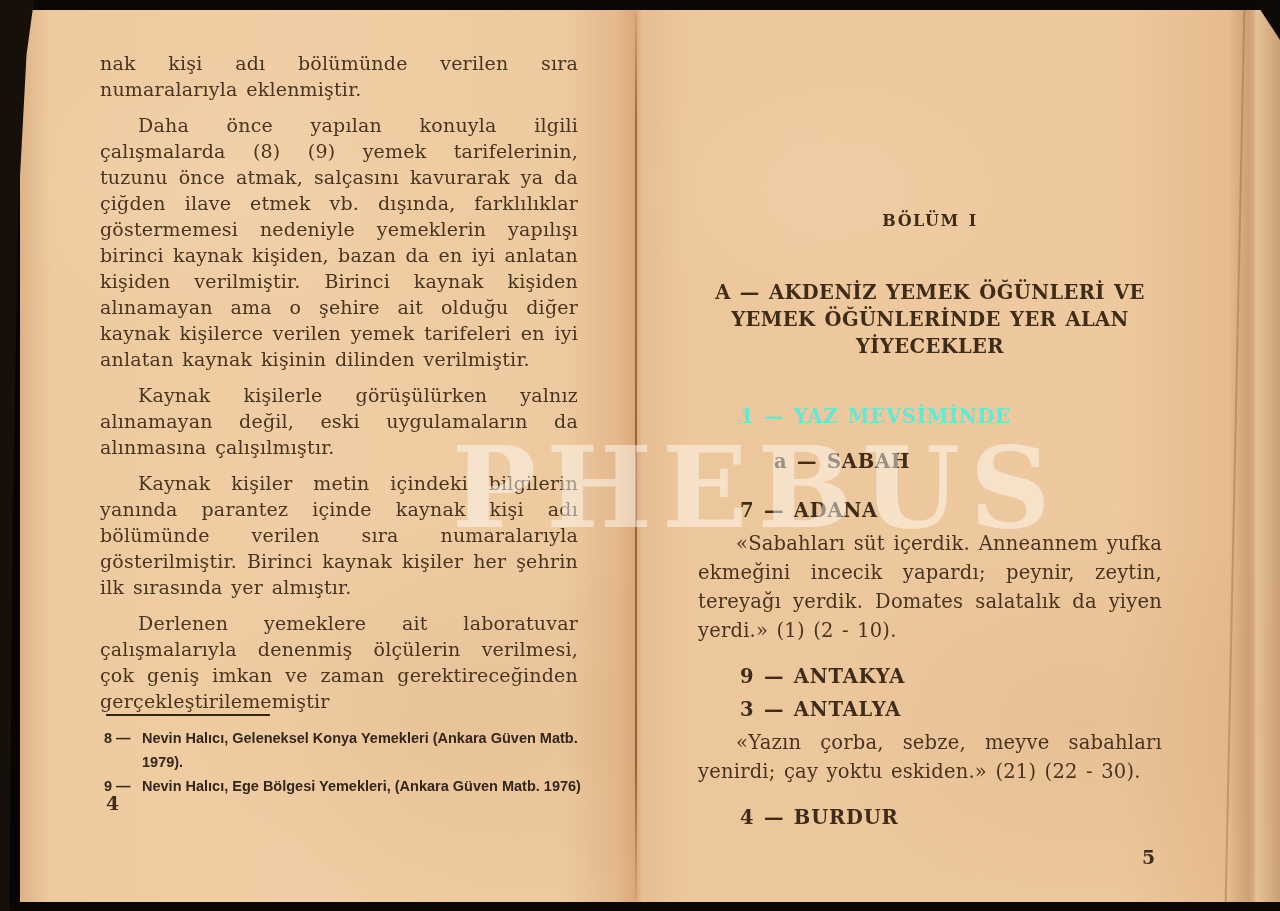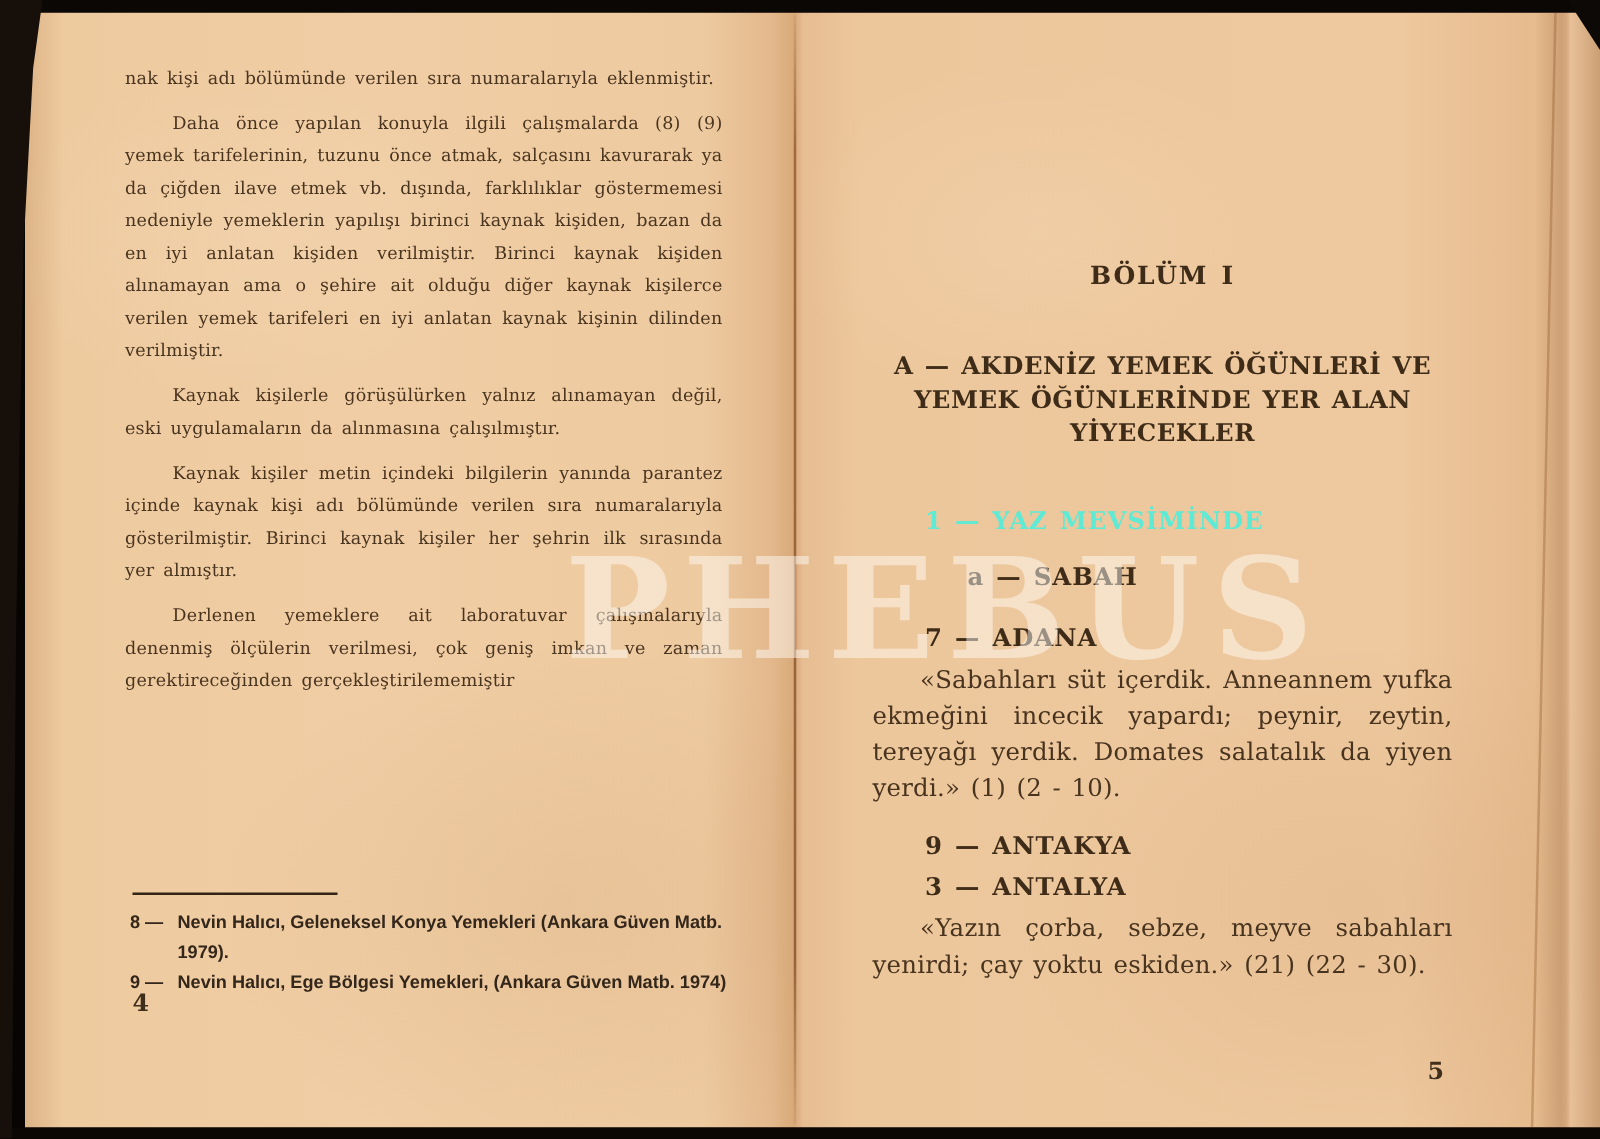--- a/index.html
+++ b/index.html
@@ -63,21 +63,21 @@
     color: rgba(255, 253, 248, 0.48);
     z-index: 6;
     pointer-events: none;
     line-height: 1;
   }
 
   
   #left-column {
     position: absolute; left: 100px; top: 50px; width: 478px;
     color: #49341f;
-    font-size: 14px; line-height: 26px;
+    font-size: 19px; line-height: 26px;
     text-align: justify;
     letter-spacing: 0.2px;
     word-spacing: 2.5px;
     z-index: 3;
   }
   #left-column p { margin: 0 0 10px 0; }
   #left-column p.indent { text-indent: 38px; }
 
   #footnote-rule {
     position: absolute; left: 106px; top: 714px; width: 164px; height: 2px;
@@ -106,21 +106,21 @@
   
   #right-column {
     position: absolute; left: 698px; top: 206px; width: 464px;
     color: #48331e;
     font-size: 19.5px; line-height: 29px;
     letter-spacing: 0.2px;
     word-spacing: 2px;
     z-index: 3;
   }
   .chapter-title {
-    text-align: center; font-weight: bold; font-size: 20px;
+    text-align: center; font-weight: bold; font-size: 16px;
     letter-spacing: 1.5px; margin: 0 0 44px 0; color: #3e2c18;
   }
   .section-title {
     text-align: center; font-weight: bold; font-size: 19.5px;
     line-height: 27px; letter-spacing: 0.4px; margin: 0 0 42px 0; color: #3e2c18;
   }
   .h-season { font-weight: bold; margin: 0 0 16px 42px; letter-spacing: 0.8px; color: #5eead4; }
   .h-meal   { font-weight: bold; margin: 16px 0 20px 76px; letter-spacing: 0.8px; color: #3e2c18; }
   .h-city   { font-weight: bold; margin: 0 0 4px 42px; letter-spacing: 0.8px; color: #3e2c18; }
   .city-body {
@@ -165,40 +165,41 @@
 
   <div id="footnote-rule"></div>
 
   <div id="footnotes">
     <div class="footnote">
       <span class="fn-num">8 —</span>
       <span class="fn-text">Nevin Halıcı, Geleneksel Konya Yemekleri (Ankara Güven Matb. 1979).</span>
     </div>
     <div class="footnote">
       <span class="fn-num">9 —</span>
-      <span class="fn-text">Nevin Halıcı, Ege Bölgesi Yemekleri, (Ankara Güven Matb. 1974)</span>
+      <span class="fn-text">Nevin Halıcı, Ege Bölgesi Yemekleri, (Ankara Güven Matb. 1976)</span>
     </div>
   </div>
 
   <div id="page-number-left" class="page-number">4</div>
 
   <div id="right-column">
     <p class="chapter-title">BÖLÜM I</p>
     <p class="section-title">A — AKDENİZ YEMEK ÖĞÜNLERİ VE YEMEK ÖĞÜNLERİNDE YER ALAN YİYECEKLER</p>
     <p class="h-season">1 — YAZ MEVSİMİNDE</p>
     <p class="h-meal">a — SABAH</p>
 
     <p class="h-city">7 — ADANA</p>
     <p class="city-body">«Sabahları süt içerdik. Anneannem yufka ekmeğini incecik yapardı; peynir, zeytin, tereyağı yerdik. Domates salatalık da yiyen yerdi.» (1) (2 - 10).</p>
 
     <p class="h-city">9 — ANTAKYA</p>
 
     <p class="h-city">3 — ANTALYA</p>
     <p class="city-body">«Yazın çorba, sebze, meyve sabahları yenirdi; çay yoktu eskiden.» (21) (22 - 30).</p>
 
+    <p class="h-city">4 — BURDUR</p>
 
   </div>
 
   <div id="page-number-right" class="page-number">5</div>
 
   <div id="watermark">PHEBUS</div>
 
 </div>
 
 </body></html>

